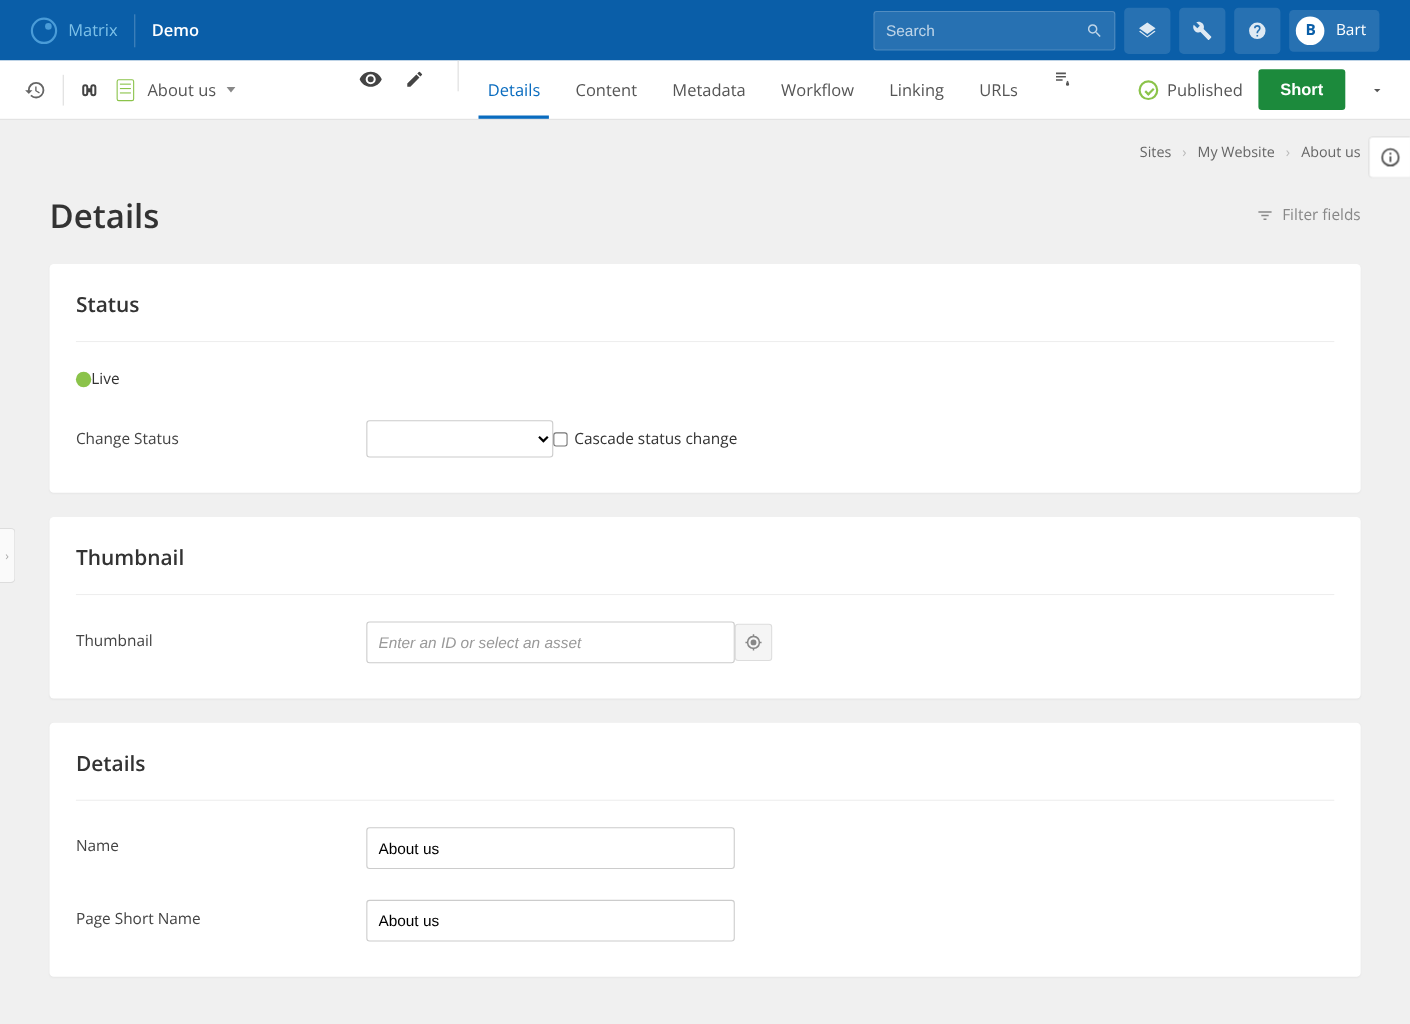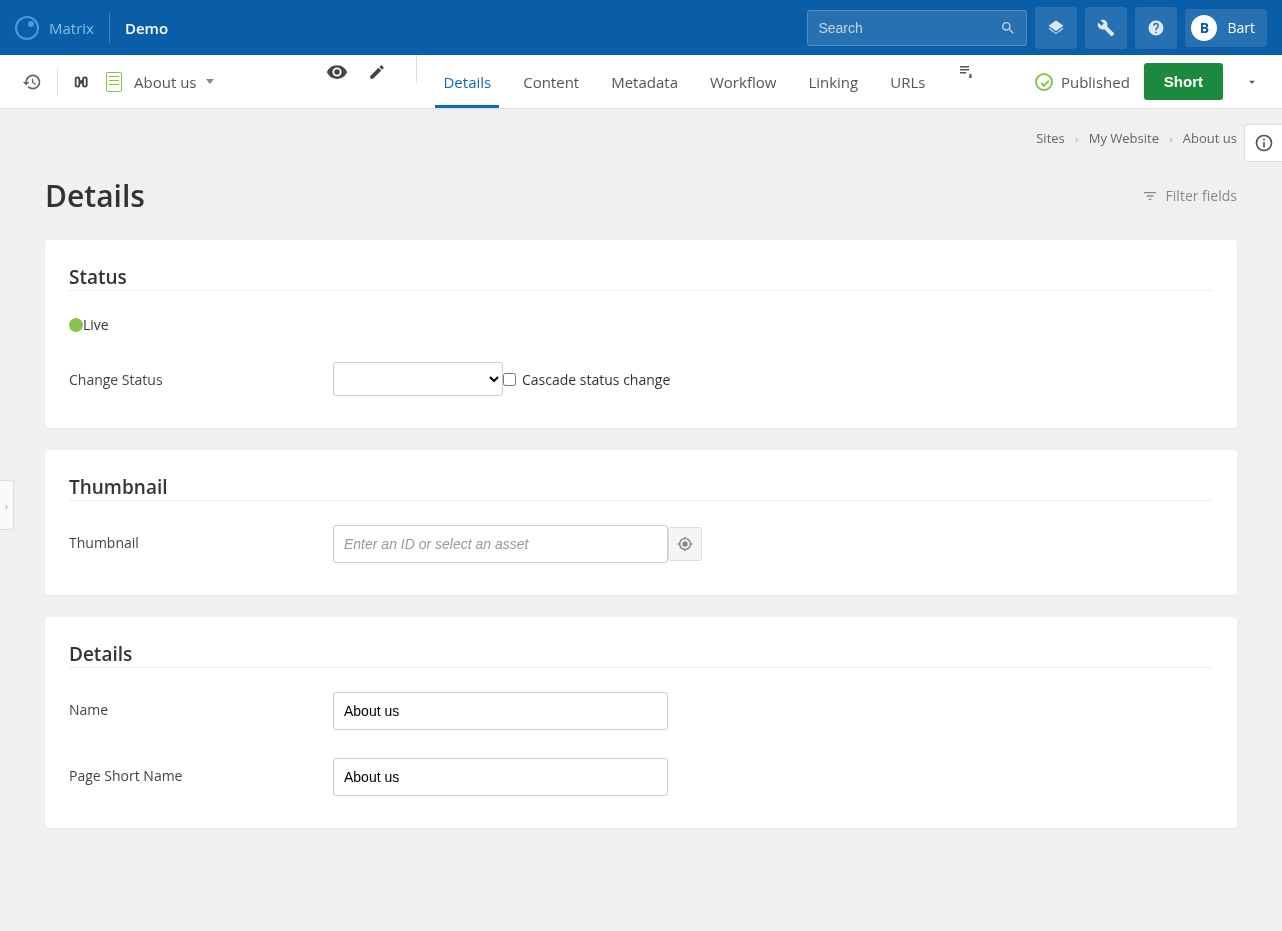--- a/index.html
+++ b/index.html
@@ -1,19 +1,19 @@
 <!DOCTYPE html>
 <html><head>
 <meta charset="utf-8">
 <style>
 * { box-sizing: border-box; margin: 0; padding: 0; }
 body { font-family: -apple-system, BlinkMacSystemFont, "Segoe UI", "Open Sans", sans-serif; background: #f0f0f0; color: #333; font-size: 14px; }
 
 
-.header-bar { background: #0a5ea8; height: 55px; display: flex; align-items: center; padding: 0 15px; color: #fff; }
+.header-bar { background: #0a5ea8; height: 55px; display: flex; align-items: center; padding: 0 28px; color: #fff; }
 .logo-circle { width: 24px; height: 24px; border: 2px solid #4a9cd8; border-radius: 50%; position: relative; margin-right: 10px; }
 .logo-circle::after { content: ''; position: absolute; width: 6px; height: 6px; background: #4a9cd8; border-radius: 50%; top: 3px; right: 3px; }
 .brand { color: #7cc0e8; font-size: 15px; margin-right: 15px; }
 .header-divider { width: 1px; height: 30px; background: rgba(255,255,255,0.25); margin: 0 15px 0 0; }
 .site-name { color: #fff; font-size: 15px; font-weight: 600; }
 .header-spacer { flex: 1; }
 .search-box { display: flex; align-items: center; background: rgba(255,255,255,0.12); border: 1px solid rgba(255,255,255,0.2); border-radius: 3px; width: 220px; height: 36px; padding: 0 10px; }
 .search-input { background: transparent; border: none; color: #fff; flex: 1; outline: none; font-size: 14px; }
 .search-input::placeholder { color: rgba(255,255,255,0.7); }
 .header-icon-btn { width: 42px; height: 42px; border-radius: 4px; background: rgba(255,255,255,0.12); display: flex; align-items: center; justify-content: center; margin-left: 8px; cursor: pointer; }
@@ -45,21 +45,21 @@
 
 
 .content { padding: 20px 45px 40px; position: relative; }
 .breadcrumb { display: flex; align-items: center; gap: 10px; color: #666; font-size: 13px; margin-bottom: 28px; justify-content: flex-end; }
 .bc-sep { color: #bbb; }
 .page-heading-row { display: flex; align-items: center; margin-bottom: 24px; }
 .page-heading { font-size: 30px; font-weight: 600; color: #333; }
 .filter-fields { margin-left: auto; display: flex; align-items: center; gap: 8px; color: #888; cursor: pointer; font-size: 14px; }
 
 .card { background: #fff; border-radius: 4px; padding: 24px; margin-bottom: 22px; box-shadow: 0 1px 2px rgba(0,0,0,0.04); }
-.card-title { font-size: 19px; font-weight: 600; color: #333; padding-bottom: 0; border-bottom: 1px solid #eee; margin-bottom: 24px; }
+.card-title { font-size: 19px; font-weight: 600; color: #333; padding-bottom: 20px; border-bottom: 1px solid #eee; margin-bottom: 24px; }
 .form-row { display: flex; align-items: flex-start; margin-bottom: 28px; }
 .form-row:last-child { margin-bottom: 8px; }
 .form-label { width: 264px; flex-shrink: 0; color: #444; font-size: 14px; padding-top: 8px; }
 .form-value { flex: 1; display: flex; align-items: center; flex-wrap: wrap; }
 .status-dot { width: 14px; height: 14px; border-radius: 50%; background: #8bc34a; }
 .status-text { color: #333; font-size: 14px; }
 .select { width: 170px; height: 34px; border: 1px solid #ccc; border-radius: 3px; background: #fff; padding: 0 8px; font-size: 14px; }
 .checkbox-label { display: flex; gap: 6px; color: #333; font-size: 14px; }
 .btn-secondary { background: #e8e8e8; border: none; padding: 10px 16px; border-radius: 3px; font-size: 14px; font-weight: 600; color: #444; cursor: pointer; }
 .text-input { width: 335px; height: 38px; border: 1px solid #ccc; border-radius: 3px; padding: 12px 10px; font-size: 14px; }

